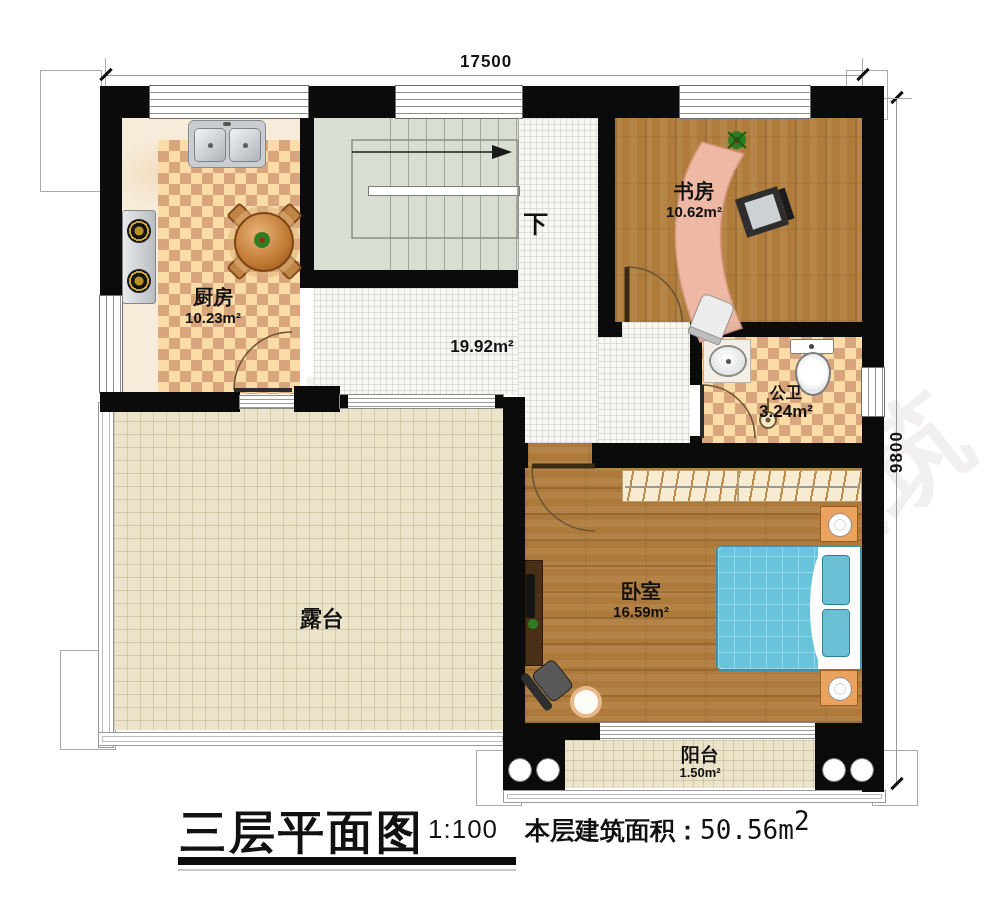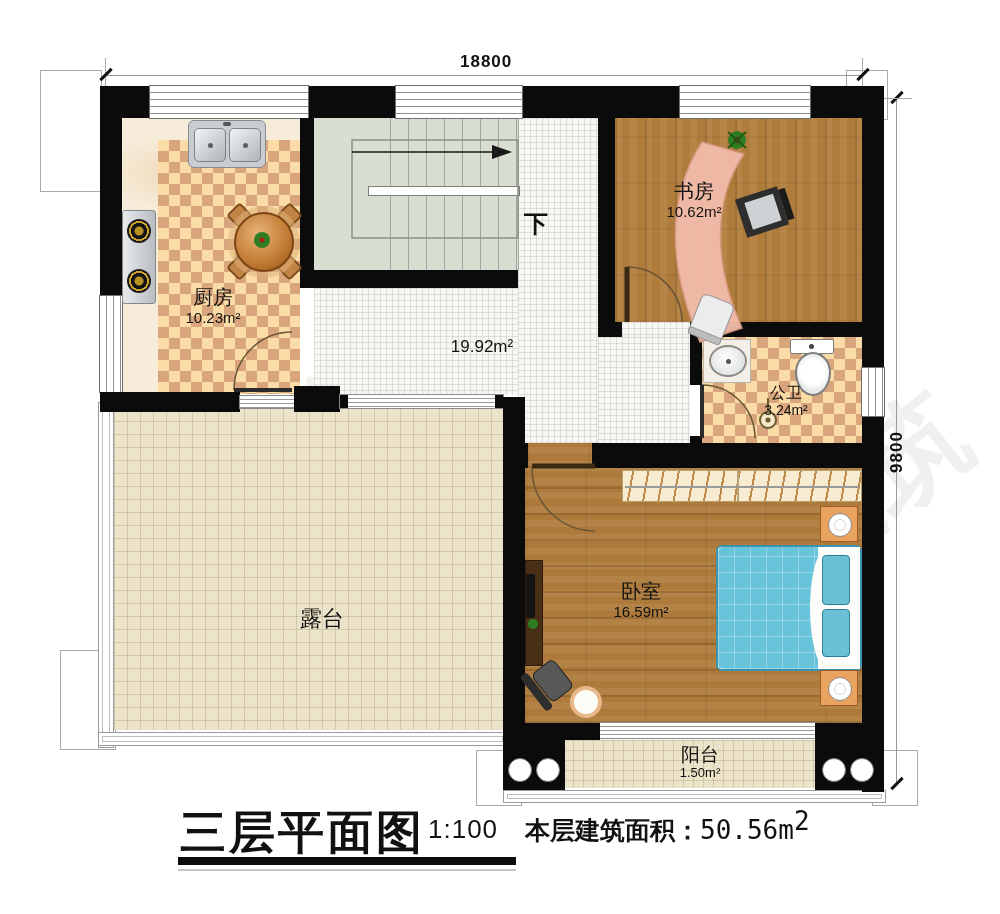--- a/index.html
+++ b/index.html
@@ -35,25 +35,25 @@
                        repeating-linear-gradient(90deg,rgba(74,43,8,.08) 0 2px,transparent 2px 60px);}
   .beige-grid{position:absolute;background-color:#ece4ca;
       background-image:linear-gradient(rgba(164,152,108,.35) 1px,transparent 1px),
                        linear-gradient(90deg,rgba(164,152,108,.35) 1px,transparent 1px);
       background-size:13px 13px;}
   .slide-door{position:absolute;background:
       repeating-linear-gradient(to bottom,#ffffff 0 3px,#9a9a9a 3px 4px);outline:1px solid #8a8a8a;}
   .parapet{position:absolute;background:#fff;border:1px solid #9a9a9a;box-shadow:inset 0 0 0 3px #fff,inset 0 0 0 4px #bdbdbd;}
   .outerbox{position:absolute;background:#fff;border:1px solid #aaa;}
   
-  .room-label{position:absolute;text-align:center;font-weight:normal;line-height:1.15;white-space:nowrap;transform:translateX(-50%);}
+  .room-label{position:absolute;text-align:center;font-weight:bold;line-height:1.15;white-space:nowrap;transform:translateX(-50%);}
   .room-name{font-size:20px;}
   .room-area{font-size:15px;}
   .small .room-name{font-size:16px;}
-  .small .room-area{font-size:14px;}
+  .small .room-area{font-size:17px;}
   .dim-label{position:absolute;font-weight:bold;font-size:17px;letter-spacing:1px;}
   .tick{position:absolute;width:16px;height:3px;background:#111;transform:rotate(-45deg);}
   .dimline{position:absolute;background:#999;}
   
   .sink{position:absolute;background:#c9cdd1;border:1px solid #868b90;border-radius:6px;}
   .basin{position:absolute;background:linear-gradient(135deg,#f2f4f5,#aeb4b9);border:1px solid #7d8287;border-radius:5px;}
   .basin::after{content:"";position:absolute;left:50%;top:50%;width:5px;height:5px;margin:-2px 0 0 -2px;border-radius:50%;background:#5a5f63;}
   .stove{position:absolute;background:linear-gradient(to right,#e8eaec,#b9bdc1);border:1px solid #83888d;border-radius:3px;}
   .burner{position:absolute;width:24px;height:24px;border-radius:50%;background:radial-gradient(circle,#b89023 0 4px,#141414 5px 8px,#caa22a 8px 10px,#1b1b1b 10px 12px);}
   .table{position:absolute;border-radius:50%;background:radial-gradient(circle at 40% 35%,#e8b377,#c07a33 60%,#8e4f17);border:2px solid #7d4515;box-shadow:0 0 0 6px rgba(222,178,122,.55);}
@@ -111,21 +111,21 @@
   <div class="outerbox" style="left:846px;top:70px;width:40px;height:48px;"></div>
   <div class="outerbox" style="left:60px;top:650px;width:54px;height:98px;"></div>
   <div class="outerbox" style="left:476px;top:750px;width:44px;height:54px;"></div>
   <div class="outerbox" style="left:872px;top:750px;width:44px;height:54px;"></div>
 
   <div class="thinline" style="left:105px;top:58px;width:1px;height:28px;"></div>
   <div class="thinline" style="left:862px;top:58px;width:1px;height:28px;"></div>
   <div class="dimline" style="left:105px;top:75px;width:758px;height:1px;"></div>
   <div class="tick" style="left:98px;top:73px;"></div>
   <div class="tick" style="left:855px;top:73px;"></div>
-  <div class="dim-label" style="left:460px;top:52px;">18800</div>
+  <div class="dim-label" style="left:460px;top:52px;">17500</div>
 
   <div class="dimline" style="left:896px;top:98px;width:1px;height:688px;"></div>
   <div class="tick" style="left:889px;top:96px;"></div>
   <div class="tick" style="left:889px;top:782px;"></div>
   <div class="thinline" style="left:884px;top:98px;width:28px;height:1px;"></div>
   <div class="dim-label" style="left:876px;top:442px;transform:rotate(-90deg);transform-origin:center;">9800</div>
 
   <div class="marble" style="left:122px;top:118px;width:178px;height:276px;"></div>
   <div class="checker" style="left:158px;top:140px;width:142px;height:254px;"></div>
   <div class="stairfloor" style="left:314px;top:118px;width:204px;height:152px;"></div>

